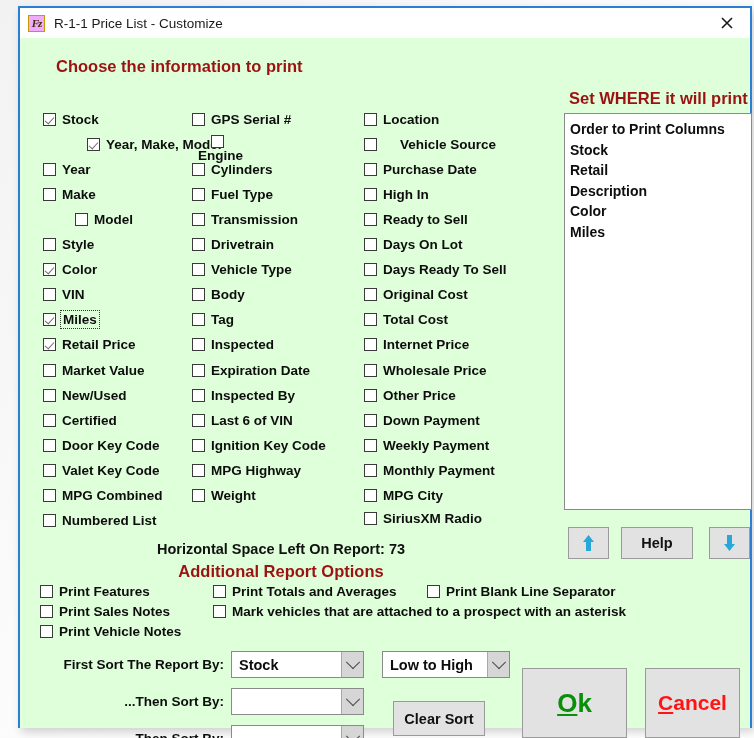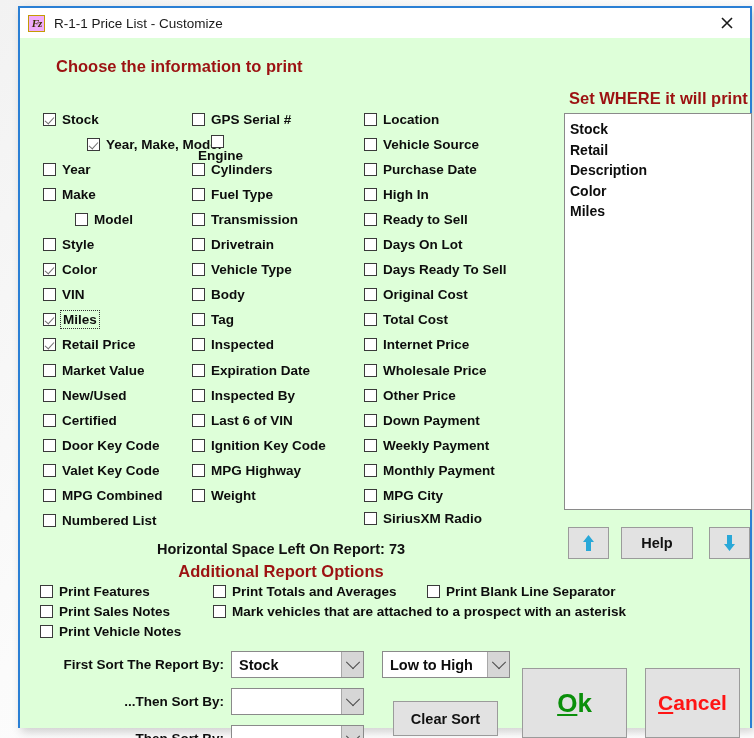--- a/index.html
+++ b/index.html
@@ -260,21 +260,21 @@
     border: solid #4a4a4a;
     border-width: 0 1.4px 1.4px 0;
     transform: rotate(45deg) translate(-2px,-2px);
   }
 
   #combo-sort1 { left: 211px; top: 613px; width: 133px; }
   #combo-dir1  { left: 362px; top: 613px; width: 128px; }
   #combo-sort2 { left: 211px; top: 650px; width: 133px; }
   #combo-sort3 { left: 211px; top: 687px; width: 133px; }
 
-  #btn-clearsort { left: 373px; top: 663px; width: 105px; height: 35px; font-size: 14.5px; }
+  #btn-clearsort { left: 373px; top: 663px; width: 92px; height: 35px; font-size: 14.5px; }
 
   #btn-ok {
     left: 502px; top: 630px; width: 105px; height: 70px;
     font-size: 26px; color: #0a8f0a;
   }
   #btn-cancel {
     left: 625px; top: 630px; width: 95px; height: 70px;
     font-size: 21px; color: #ff1414;
   }
   .accel { text-decoration: underline; }
@@ -435,21 +435,21 @@
           <div class="cbrow" style="left: 172px; top: 448.5px;">
             <span class="cbox"></span>
             <span class="cblabel">Weight</span>
           </div>
         </div>
       <div id="col3-host">
           <div class="cbrow" style="left: 344px; top: 72px;">
             <span class="cbox"></span>
             <span class="cblabel">Location</span>
           </div>
-          <div class="cbrow" style="left: 344px; top: 97.1px;">
+          <div class="cbrow" style="left: 344px; top: 97.1px; gap: 17px;">
             <span class="cbox"></span>
             <span class="cblabel">Vehicle Source</span>
           </div>
           <div class="cbrow" style="left: 344px; top: 122.2px;">
             <span class="cbox"></span>
             <span class="cblabel">Purchase Date</span>
           </div>
           <div class="cbrow" style="left: 344px; top: 147.3px;">
             <span class="cbox"></span>
             <span class="cblabel">High In</span>
@@ -502,20 +502,21 @@
             <span class="cbox"></span>
             <span class="cblabel">MPG City</span>
           </div>
           <div class="cbrow" style="left: 344px; top: 471px;">
             <span class="cbox"></span>
             <span class="cblabel">SiriusXM Radio</span>
           </div>
         </div>
 
       <div id="orderlist">
+          <div class="orderitem">Order to Print Columns</div>
           <div class="orderitem">Stock</div>
           <div class="orderitem">Retail</div>
           <div class="orderitem">Description</div>
           <div class="orderitem">Color</div>
           <div class="orderitem">Miles</div>
         </div>
 
       <div class="btn" id="btn-up">
         <svg class="arrow-svg" width="13" height="18" viewBox="0 0 13 18">
           <path d="M6.5 1 L12 8 L9 8 L9 17 L4 17 L4 8 L1 8 Z" fill="#29a8d8"></path>

